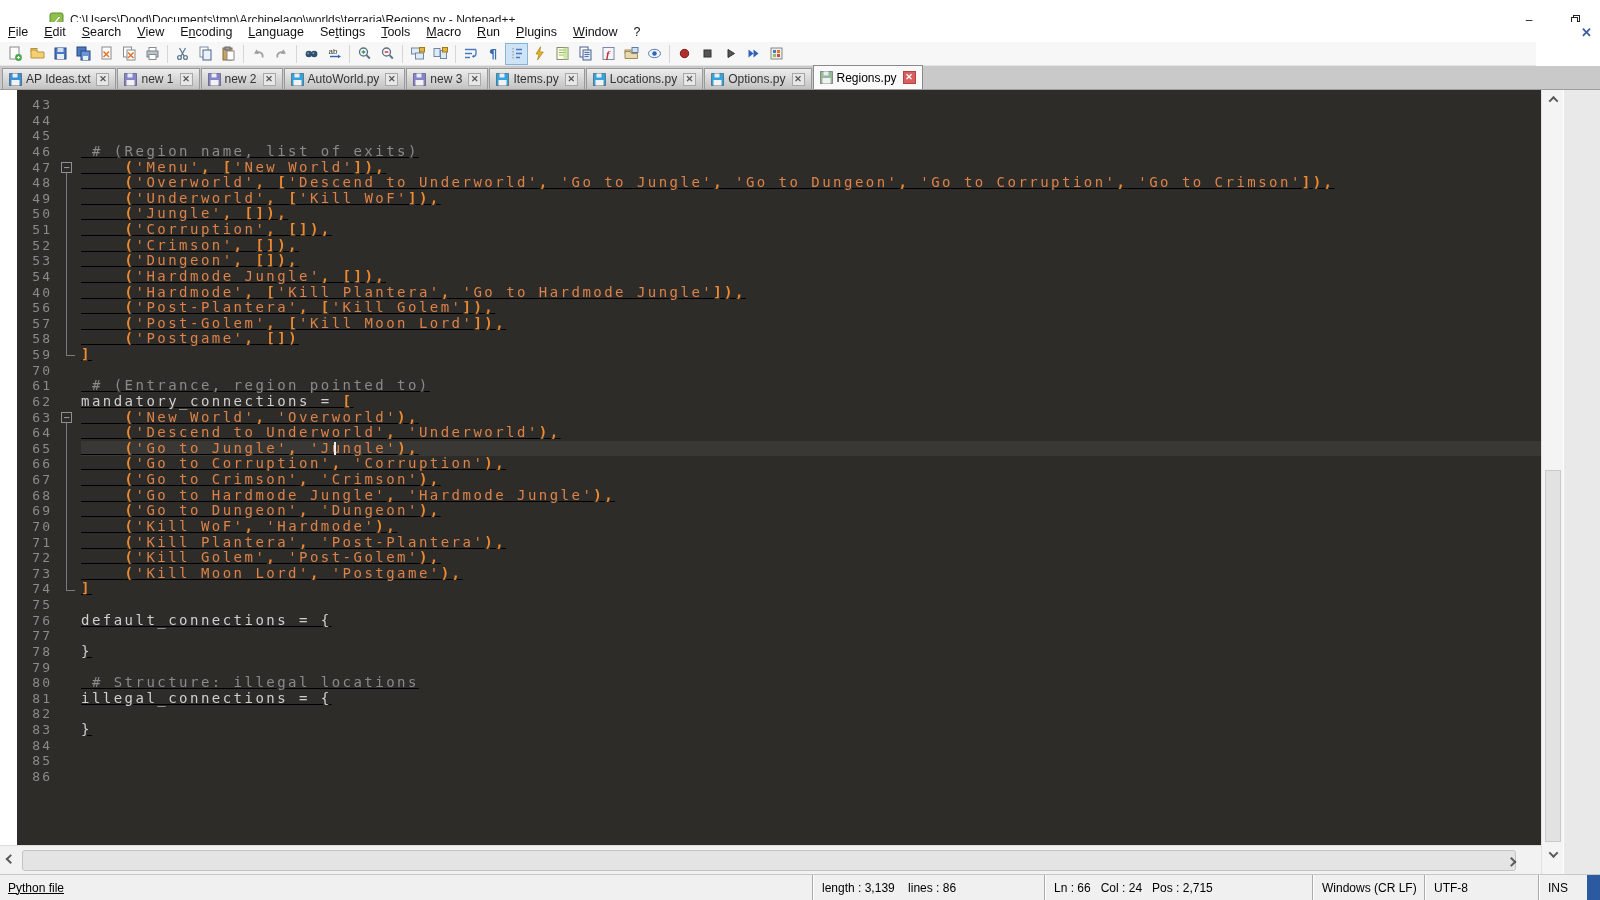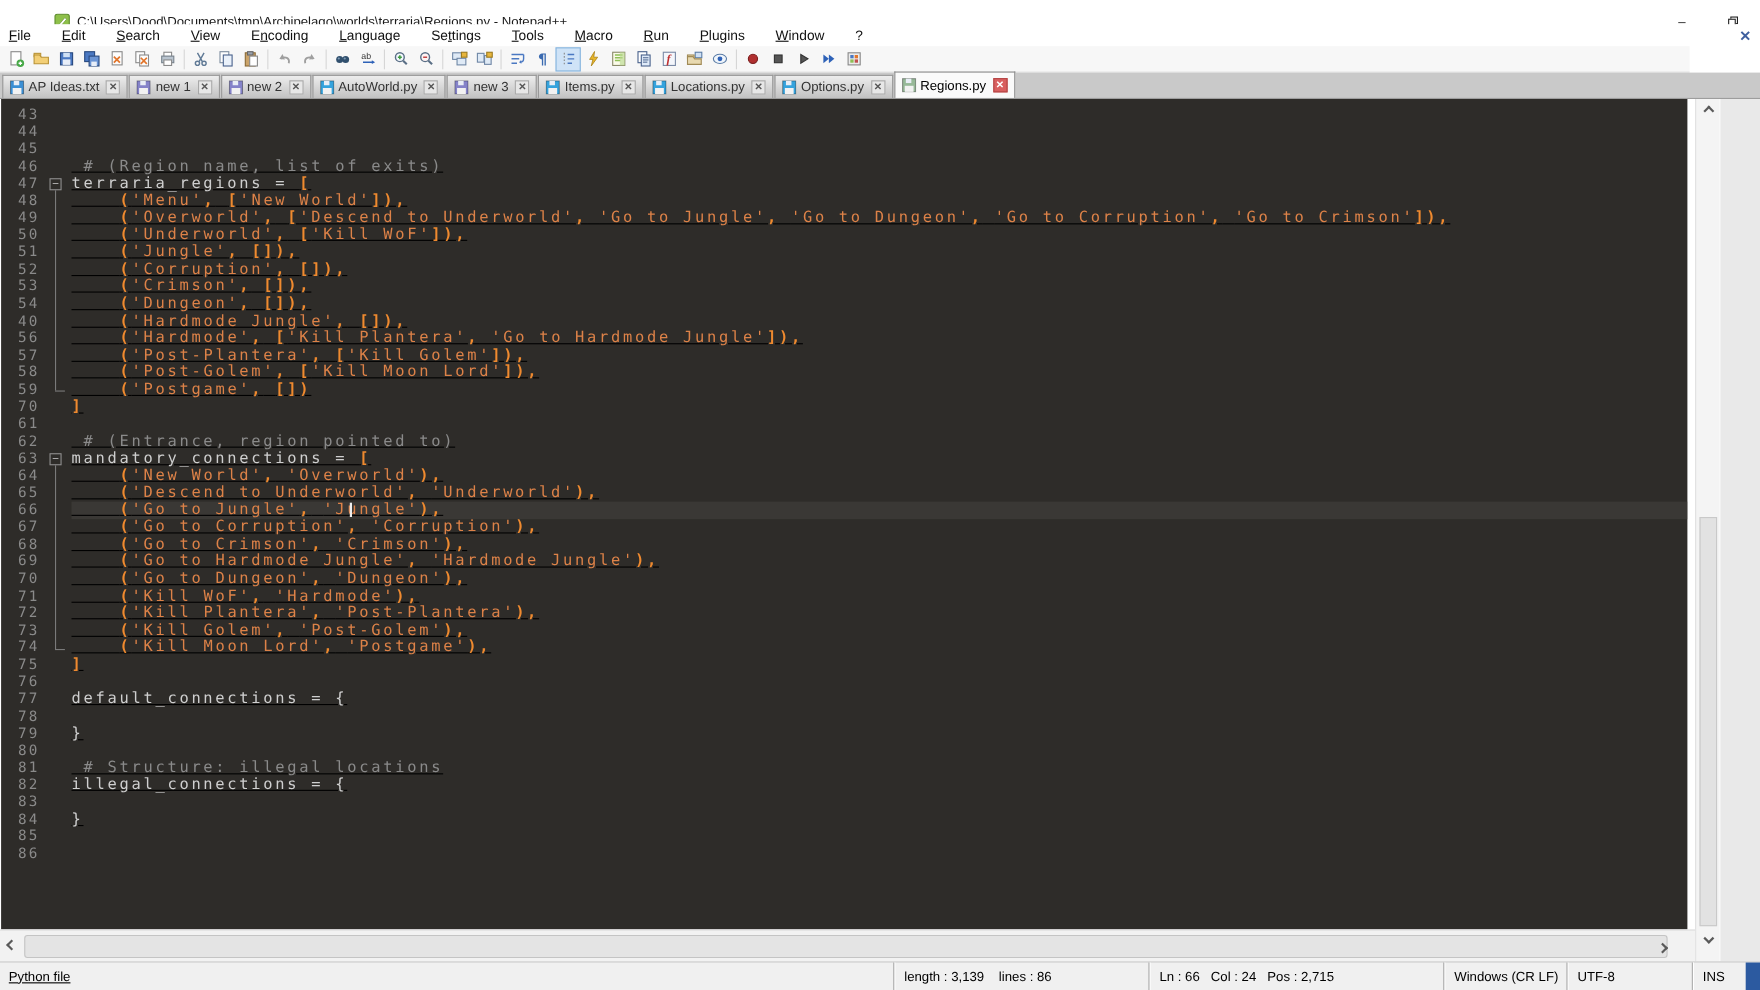--- a/index.html
+++ b/index.html
@@ -39,21 +39,21 @@
   .tab{height:21px;display:flex;align-items:center;padding:0 6px;margin-right:1px;
     background:linear-gradient(#ededed,#c2c2c2);border:1px solid #999;border-bottom:none;
     font-size:12px;color:#333;white-space:nowrap;}
   .tab.active{height:24px;background:#fafafa;color:#000;border-color:#8a8a8a;position:relative;z-index:2;}
   .tab .ticon{margin-right:4px;display:flex;}
   .tab .tclose{margin-left:6px;width:13px;height:13px;border:1px solid #a8a8a8;background:#e7e7e7;
     color:#555;font-size:9px;line-height:11px;text-align:center;font-weight:bold;}
   .tab.active .tclose{background:#d95f5f;border-color:#b34545;color:#fff;}
 
   
-  .editor-row{position:absolute;left:0;top:90px;width:1380px;height:755px;display:flex;}
+  .editor-row{position:absolute;left:0;top:90px;width:1380px;height:755px;display:flex;padding-left:16px;}
   .left-frame{width:8px;background:#f2f2f2;border-right:1px solid #ffffff;}
   .editor{flex:none;width:1533px;background:var(--editor-bg);display:flex;position:relative;
     font-family:"DejaVu Sans Mono",monospace;}
   .gutter{width:40px;padding-top:7px;text-align:right;}
   .gutter .ln{height:15.64px;font-size:13px;letter-spacing:2px;color:#8a8a8a;padding-right:5px;line-height:15.64px;}
   .foldmargin{width:22px;position:relative;}
   .fold-box{position:absolute;left:4px;width:11px;height:11px;border:1px solid #8f8f8f;background:var(--editor-bg);
     color:#b5b5b5;font-size:10px;line-height:9px;text-align:center;}
   .fold-vline{position:absolute;left:9px;width:1px;background:#7a7a7a;}
   .fold-corner{position:absolute;left:9px;height:1px;width:9px;background:#7a7a7a;}
@@ -114,21 +114,21 @@
         <span class="restore-glyph">
             <span class="r1"></span>
             <span class="r2"></span>
           </span>
       </div>
       <div class="win-btn">✕</div>
     </div>
   </div>
 
   <div class="menubar">
-    <span id="menu-items" style="display:flex;gap:12px;">
+    <span id="menu-items" style="display:flex;">
         <span class="menu-item"><u>F</u>ile</span>
         <span class="menu-item"><u>E</u>dit</span>
         <span class="menu-item"><u>S</u>earch</span>
         <span class="menu-item"><u>V</u>iew</span>
         <span class="menu-item">E<u>n</u>coding</span>
         <span class="menu-item"><u>L</u>anguage</span>
         <span class="menu-item">Se<u>t</u>tings</span>
         <span class="menu-item"><u>T</u>ools</span>
         <span class="menu-item"><u>M</u>acro</span>
         <span class="menu-item"><u>R</u>un</span>
@@ -581,21 +581,20 @@
           <div class="fold-corner" style="top: 265.06px;"></div>
           <div class="fold-box" style="top: 321.8px;">−</div>
           <div class="fold-vline" style="top: 332.8px; height: 166.86px;"></div>
           <div class="fold-corner" style="top: 499.66px;"></div>
         </div>
       <div class="code" id="code">
           <div class="code-line"></div>
           <div class="code-line"></div>
           <div class="code-line"></div>
           <div class="code-line"><span class="tok-c"> # (Region name, list of exits)</span></div>
-          <div class="code-line"><span class="tok-d">terraria_regions = </span><span class="tok-p">[</span></div>
           <div class="code-line"><span class="tok-d">    </span><span class="tok-p">(</span><span class="tok-s">'Menu'</span><span class="tok-p">,</span><span class="tok-d"> </span><span class="tok-p">[</span><span class="tok-s">'New World'</span><span class="tok-p">]),</span></div>
           <div class="code-line"><span class="tok-d">    </span><span class="tok-p">(</span><span class="tok-s">'Overworld'</span><span class="tok-p">,</span><span class="tok-d"> </span><span class="tok-p">[</span><span class="tok-s">'Descend to Underworld'</span><span class="tok-p">,</span><span class="tok-d"> </span><span class="tok-s">'Go to Jungle'</span><span class="tok-p">,</span><span class="tok-d"> </span><span class="tok-s">'Go to Dungeon'</span><span class="tok-p">,</span><span class="tok-d"> </span><span class="tok-s">'Go to Corruption'</span><span class="tok-p">,</span><span class="tok-d"> </span><span class="tok-s">'Go to Crimson'</span><span class="tok-p">]),</span></div>
           <div class="code-line"><span class="tok-d">    </span><span class="tok-p">(</span><span class="tok-s">'Underworld'</span><span class="tok-p">,</span><span class="tok-d"> </span><span class="tok-p">[</span><span class="tok-s">'Kill WoF'</span><span class="tok-p">]),</span></div>
           <div class="code-line"><span class="tok-d">    </span><span class="tok-p">(</span><span class="tok-s">'Jungle'</span><span class="tok-p">,</span><span class="tok-d"> </span><span class="tok-p">[]),</span></div>
           <div class="code-line"><span class="tok-d">    </span><span class="tok-p">(</span><span class="tok-s">'Corruption'</span><span class="tok-p">,</span><span class="tok-d"> </span><span class="tok-p">[]),</span></div>
           <div class="code-line"><span class="tok-d">    </span><span class="tok-p">(</span><span class="tok-s">'Crimson'</span><span class="tok-p">,</span><span class="tok-d"> </span><span class="tok-p">[]),</span></div>
           <div class="code-line"><span class="tok-d">    </span><span class="tok-p">(</span><span class="tok-s">'Dungeon'</span><span class="tok-p">,</span><span class="tok-d"> </span><span class="tok-p">[]),</span></div>
           <div class="code-line"><span class="tok-d">    </span><span class="tok-p">(</span><span class="tok-s">'Hardmode Jungle'</span><span class="tok-p">,</span><span class="tok-d"> </span><span class="tok-p">[]),</span></div>
           <div class="code-line"><span class="tok-d">    </span><span class="tok-p">(</span><span class="tok-s">'Hardmode'</span><span class="tok-p">,</span><span class="tok-d"> </span><span class="tok-p">[</span><span class="tok-s">'Kill Plantera'</span><span class="tok-p">,</span><span class="tok-d"> </span><span class="tok-s">'Go to Hardmode Jungle'</span><span class="tok-p">]),</span></div>
           <div class="code-line"><span class="tok-d">    </span><span class="tok-p">(</span><span class="tok-s">'Post-Plantera'</span><span class="tok-p">,</span><span class="tok-d"> </span><span class="tok-p">[</span><span class="tok-s">'Kill Golem'</span><span class="tok-p">]),</span></div>

